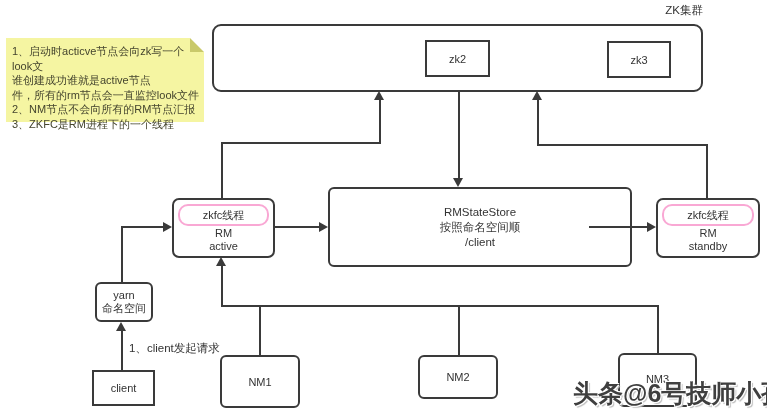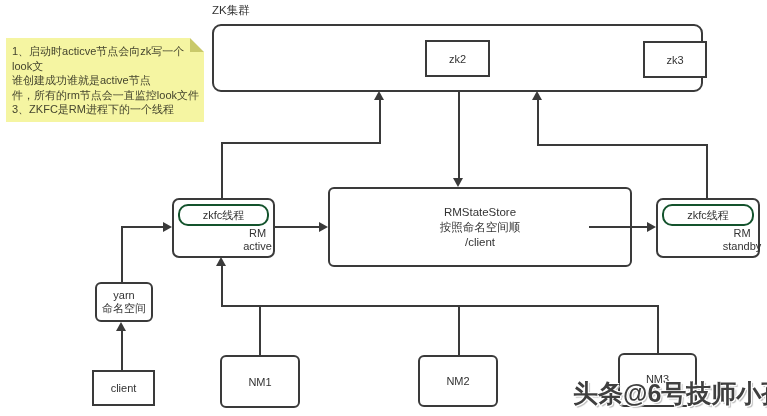--- a/index.html
+++ b/index.html
@@ -24,49 +24,50 @@
     position:absolute;left:6px;top:38px;width:198px;height:84px;background:#f5f5a2;
     box-sizing:border-box;padding:6px 5px 0 6px;font-size:11px;line-height:14.5px;color:#45452e;
   }
   .note-fold{
     position:absolute;right:0;top:0;width:0;height:0;
     border-bottom:14px solid #c9c96a;border-right:14px solid #ffffff;
   }
   .title{position:absolute;font-size:11.5px;color:#333;}
   .annot{position:absolute;font-size:11px;color:#333;line-height:15px;}
   .inner-badge{
-    position:absolute;left:4px;top:4px;height:22px;background:#fff;border:2px solid #14532d;
+    position:absolute;left:4px;top:4px;height:22px;background:#fff;border:2px solid #f9a8d4;
     border-radius:10px;box-sizing:border-box;display:flex;align-items:center;justify-content:center;
     font-size:11px;
   }
-  .two-line{position:absolute;left:0;top:27px;width:100%;line-height:13px;font-size:11px;text-align:center;margin-left:34px;}
+  .two-line{position:absolute;left:0;top:27px;width:100%;line-height:13px;font-size:11px;text-align:center;}
   .rmss-text{line-height:15px;font-size:11.5px;}
   .watermark{
     position:absolute;left:573px;top:377px;font-size:25px;font-weight:bold;color:#3f3f3f;
     letter-spacing:0px;white-space:nowrap;
     text-shadow:-1px -1px 0 #fff,1px -1px 0 #fff,-1px 1px 0 #fff,1px 1px 0 #fff,2px 2px 1px #bdbdbd;
   }
 </style>
 </head>
 <body>
 
 <div id="canvas">
 
   <div class="note">
     <div class="note-fold"></div>
     <div>1、启动时acticve节点会向zk写一个look文</div>
     <div>谁创建成功谁就是active节点</div>
     <div>件，所有的rm节点会一直监控look文件</div>
+    <div>2、NM节点不会向所有的RM节点汇报</div>
     <div>3、ZKFC是RM进程下的一个线程</div>
   </div>
 
-  <div class="title" style="left:212px;top:3px;width:491px;text-align:left;">ZK集群</div>
+  <div class="title" style="left:212px;top:3px;width:491px;text-align:right;">ZK集群</div>
   <div class="box rounded" style="left:212px;top:24px;width:491px;height:68px;border-radius:9px;"></div>
   <div class="box" style="left:425px;top:40px;width:65px;height:37px;">zk2</div>
-  <div class="box" style="left:607px;top:41px;width:64px;height:37px;margin-left:36px;">zk3</div>
+  <div class="box" style="left:607px;top:41px;width:64px;height:37px;">zk3</div>
 
   <div class="box rounded" style="left:172px;top:198px;width:103px;height:60px;">
     <div class="inner-badge" style="width:91px;">zkfc线程</div>
     <div class="two-line">
       <div>RM</div>
       <div>active</div>
     </div>
   </div>
 
   <div class="box rounded" style="left:656px;top:198px;width:104px;height:60px;">
@@ -88,23 +89,24 @@
   <div class="box rounded" style="left:95px;top:282px;width:58px;height:40px;border-radius:6px;">
     <div style="line-height:13px;">
       <div>yarn</div>
       <div>命名空间</div>
     </div>
   </div>
 
   <div class="box" style="left:92px;top:370px;width:63px;height:36px;">client</div>
 
   <div class="box rounded" style="left:220px;top:355px;width:80px;height:53px;border-radius:6px;">NM1</div>
-  <div class="box rounded" style="left:418px;top:355px;width:80px;height:52px;border-radius:6px;">NM2</div>
+  <div class="box rounded" style="left:418px;top:355px;width:80px;height:44px;border-radius:6px;">NM2</div>
   <div class="box rounded" style="left:618px;top:353px;width:79px;height:54px;border-radius:6px;align-items:flex-start;padding-top:18px;">NM3</div>
 
+  <div class="annot" style="left:129px;top:341px;font-size:11.5px;">1、client发起请求</div>
 
   <div class="vline" style="left:221px;top:143px;height:55px;"></div>
   <div class="hline" style="left:221px;top:142px;width:160px;"></div>
   <div class="vline" style="left:379px;top:99px;height:45px;"></div>
   <div class="arr arr-up" style="left:374px;top:91px;"></div>
 
   <div class="vline" style="left:458px;top:92px;height:87px;"></div>
   <div class="arr arr-down" style="left:453px;top:178px;"></div>
 
   <div class="vline" style="left:537px;top:99px;height:47px;"></div>

